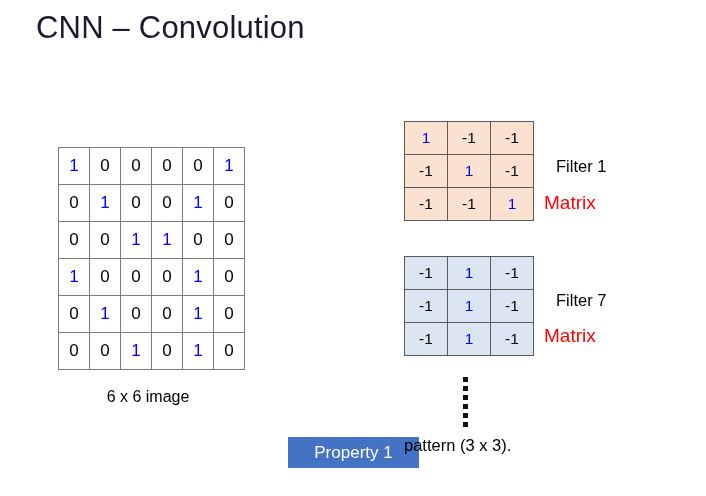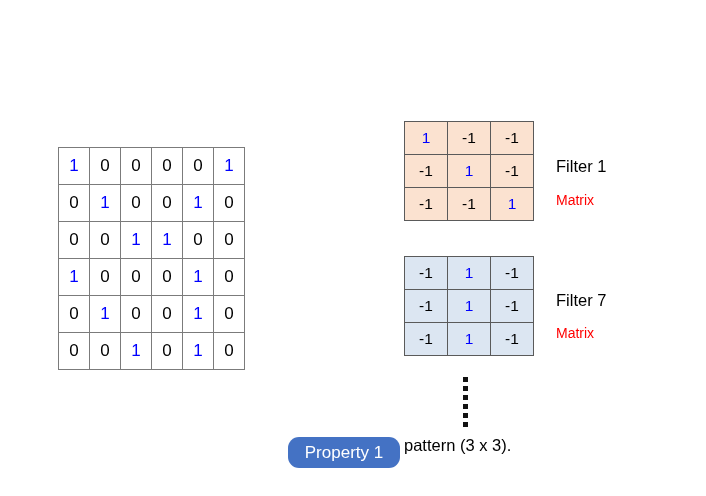--- a/index.html
+++ b/index.html
@@ -104,22 +104,22 @@
 
   .filter-label {
     position: absolute;
     left: 556px;
     font-size: 16.5px;
     color: #000000;
     white-space: nowrap;
   }
   .filter-sublabel {
     position: absolute;
-    left: 556px;
-    font-size: 14px;
+    left: 544px;
+    font-size: 19px;
     color: #FF0000;
     white-space: nowrap;
   }
   #filter1-label    { top: 157px; }
   #filter1-sublabel { top: 192px; }
   #filter2-label    { top: 291px; }
   #filter2-sublabel { top: 325px; }
 
   
   #vertical-ellipsis {
@@ -136,46 +136,46 @@
     width: 5px;
     height: 5px;
     background: #111111;
   }
 
   
   #property-badge {
     position: absolute;
     left: 288px;
     top: 437px;
-    width: 112px;
+    width: 131px;
     height: 31px;
     background: #4472C4;
     color: #FFFFFF;
     font-size: 17px;
     display: flex;
     align-items: center;
     justify-content: center;
-    border-radius: 11px;
   }
   #property-text {
     position: absolute;
     left: 404px;
     top: 434px;
     width: 290px;
     font-size: 16.5px;
     line-height: 1.38;
     color: #000000;
   }
   #property-text span { display: block; white-space: nowrap; }
 </style>
 </head>
 <body>
 
 <div class="slide">
 
+  <div id="slide-title">CNN – Convolution</div>
 
 
   <table id="image-grid">
     <tbody>
         <tr>
           <td class="one">1</td>
           <td>0</td>
           <td>0</td>
           <td>0</td>
           <td>0</td>
@@ -217,20 +217,21 @@
           <td>0</td>
           <td>0</td>
           <td class="one">1</td>
           <td>0</td>
           <td class="one">1</td>
           <td>0</td>
         </tr>
       </tbody>
   </table>
 
+  <div id="image-caption">6 x 6 image</div>
 
   <table class="filter-grid" id="filter1-grid">
     <tbody>
         <tr>
           <td class="one">1</td>
           <td>-1</td>
           <td>-1</td>
         </tr>
         <tr>
           <td>-1</td>

